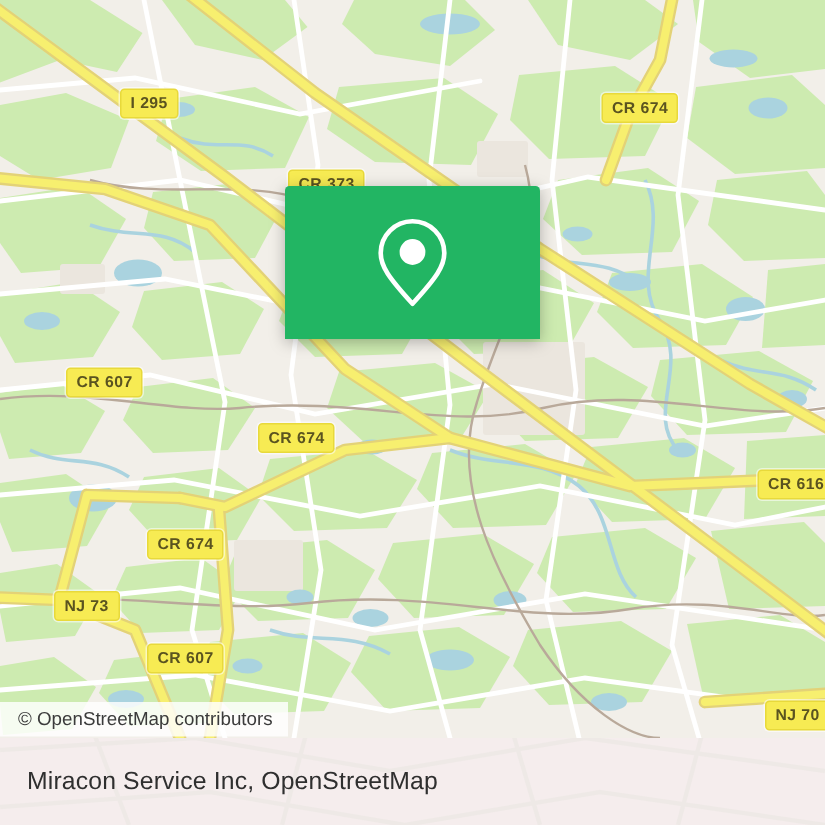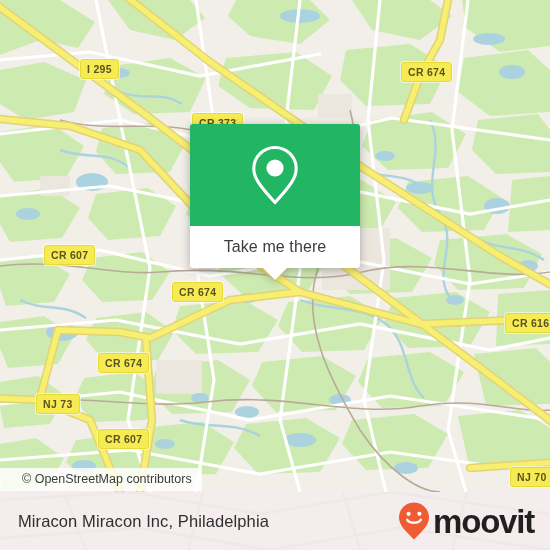--- a/index.html
+++ b/index.html
@@ -101,21 +101,21 @@
     border-left: 13px solid transparent;
     border-right: 13px solid transparent;
     border-top: 13px solid #ffffff;
   }
 
   
   .attribution {
     position: absolute;
     left: 0;
     top: 468px;
-    padding: 4px 10px 5px 22px;
+    padding: 4px 10px 5px 12px;
     background: rgba(255,255,255,.82);
     color: #3b3b3b;
     font-size: 12.5px;
     font-family: "Liberation Sans", sans-serif;
     white-space: nowrap;
   }
 
   
   .footer {
     position: absolute;
@@ -323,47 +323,34 @@
     <div class="shield" style="left:98px;  top:429px;">CR 607</div>
     <div class="shield" style="left:510px; top:467px;">NJ 70</div>
 
     <div class="popup-card">
       <div class="popup-top">
         <svg class="popup-pin" width="54" height="62" viewBox="0 0 54 62" xmlns="http://www.w3.org/2000/svg">
           <path d="M27 3.5 C15.3 3.5 5.8 13 5.8 24.7 C5.8 33.5 11 41 27 58.5 C43 41 48.2 33.5 48.2 24.7 C48.2 13 38.7 3.5 27 3.5 Z" fill="none" stroke="#ffffff" stroke-width="3.1" stroke-linejoin="round"></path>
           <circle cx="27" cy="24" r="8.6" fill="#ffffff"></circle>
         </svg>
       </div>
-      <div class="popup-bottom">
-        <span class="popup-label">Take me there</span>
-        <div class="popup-tail"></div>
-      </div>
     </div>
 
     <div class="attribution">© OpenStreetMap contributors</div>
   </div>
 
   <div class="footer">
     <svg class="footer-bg" width="550" height="58" viewBox="0 0 550 58" xmlns="http://www.w3.org/2000/svg">
       <g stroke="#e9e6e1" fill="none" stroke-width="3">
         <path d="M0,8 L130,0 L260,22 L390,0 L550,22"></path>
         <path d="M0,46 L140,36 L270,58 L400,36 L550,58"></path>
         <path d="M60,-10 L86,58"></path>
         <path d="M206,-10 L188,58"></path>
         <path d="M340,-10 L360,58"></path>
         <path d="M470,-10 L452,58"></path>
       </g>
     </svg>
 
-    <div class="footer-title">Miracon Miracon Inc, Philadelphia</div>
-
-    <div class="brand">
-      <svg width="34" height="40" viewBox="0 0 34 40" xmlns="http://www.w3.org/2000/svg">
-        <path d="M17 1.5 C8.7 1.5 2 8.2 2 16.5 C2 24 8 29.5 17 38.5 C26 29.5 32 24 32 16.5 C32 8.2 25.3 1.5 17 1.5 Z" fill="#ef5c34"></path>
-        <circle cx="11.6" cy="12.8" r="2.1" fill="#ffffff"></circle>
-        <circle cx="22.4" cy="12.8" r="2.1" fill="#ffffff"></circle>
-        <path d="M10.2 18.8 C12.6 22.6 21.4 22.6 23.8 18.8" fill="none" stroke="#ffffff" stroke-width="2.4" stroke-linecap="round"></path>
-      </svg>
-      <span class="brand-word">moovit</span>
-    </div>
+    <div class="footer-title">Miracon Service Inc, OpenStreetMap</div>
+
   </div>
 
 </div>
 
 </body></html>

